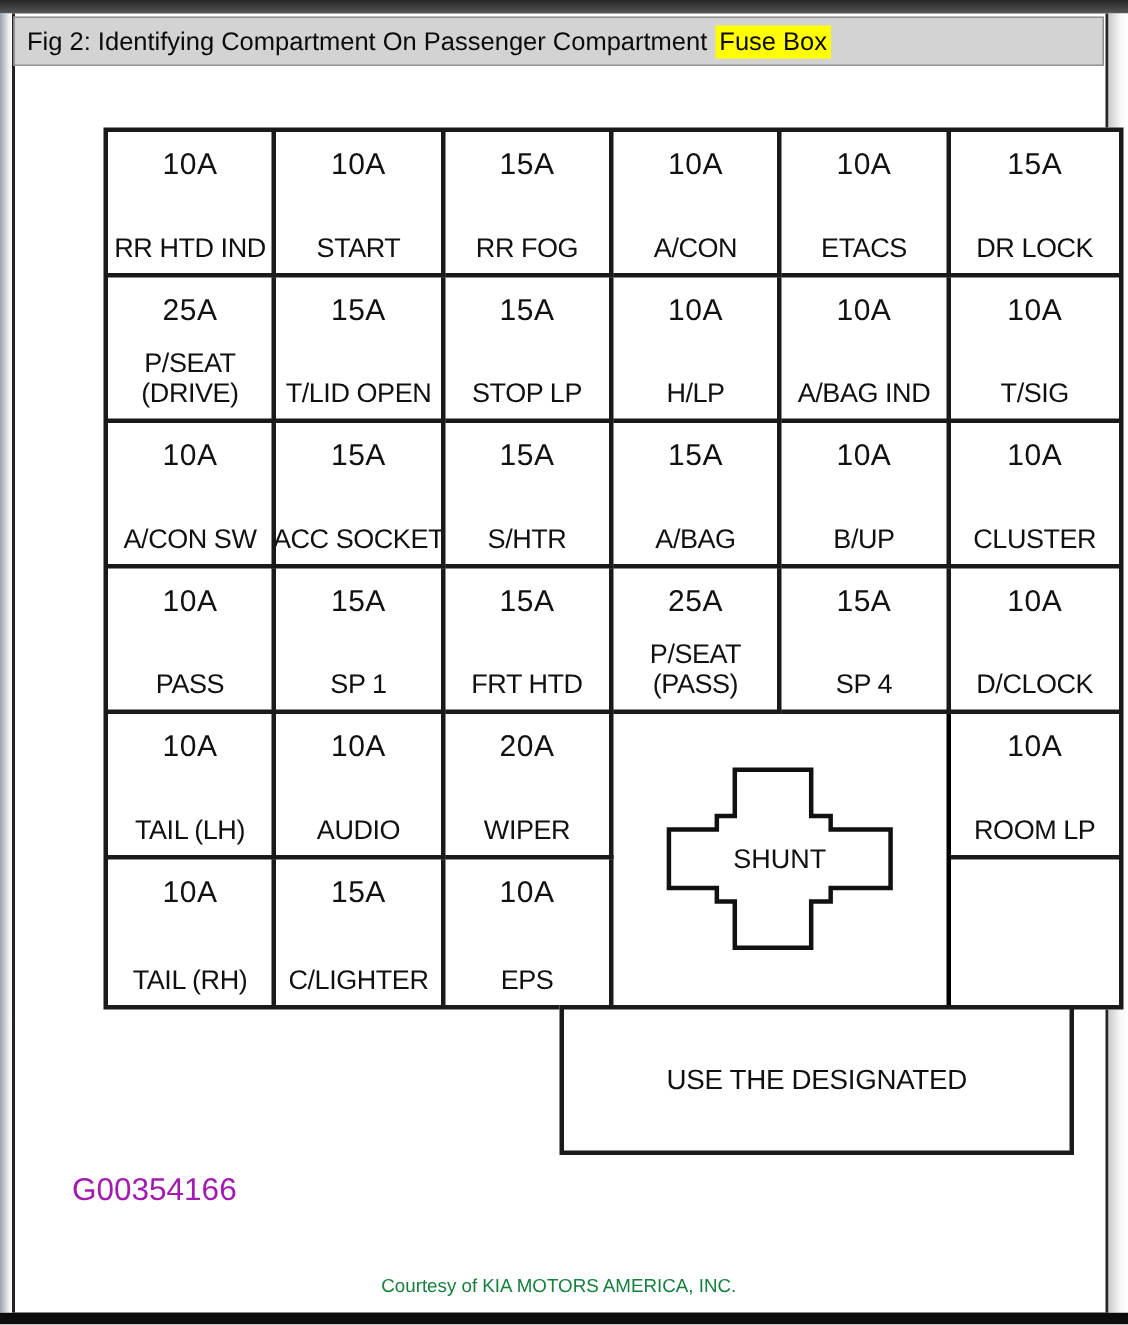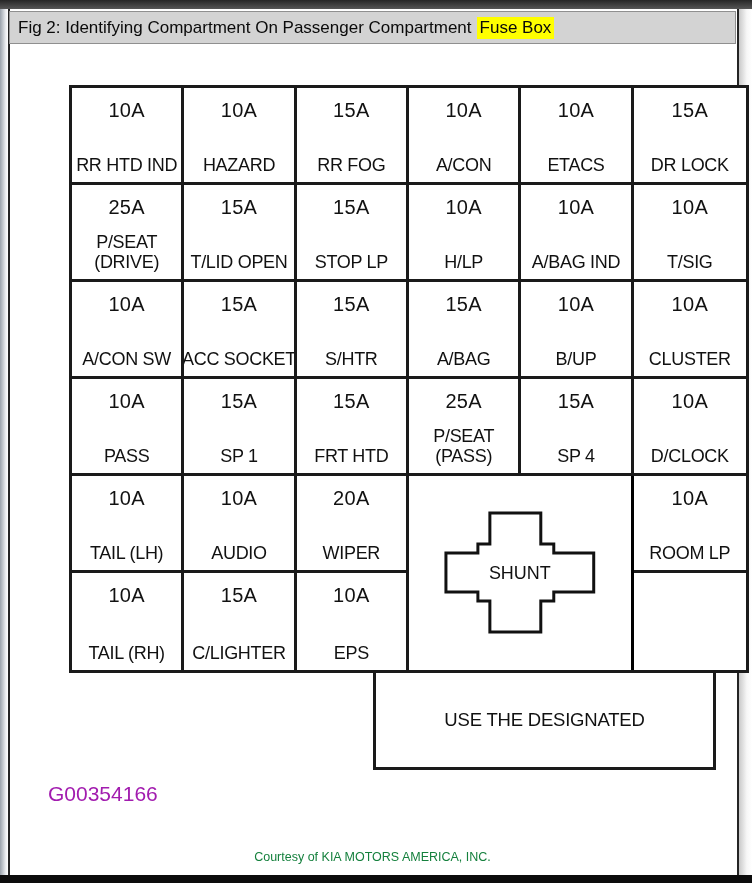--- a/index.html
+++ b/index.html
@@ -73,21 +73,21 @@
 
     <div class="cell">
         <span class="amp">10A</span>
         <span class="lbl">
           <span class="l1">RR HTD IND</span>
         </span>
       </div>
     <div class="cell">
         <span class="amp">10A</span>
         <span class="lbl">
-          <span class="l1">HAZARD</span>
+          <span class="l1">START</span>
         </span>
       </div>
     <div class="cell">
         <span class="amp">15A</span>
         <span class="lbl">
           <span class="l1">RR FOG</span>
         </span>
       </div>
     <div class="cell">
         <span class="amp">10A</span>

